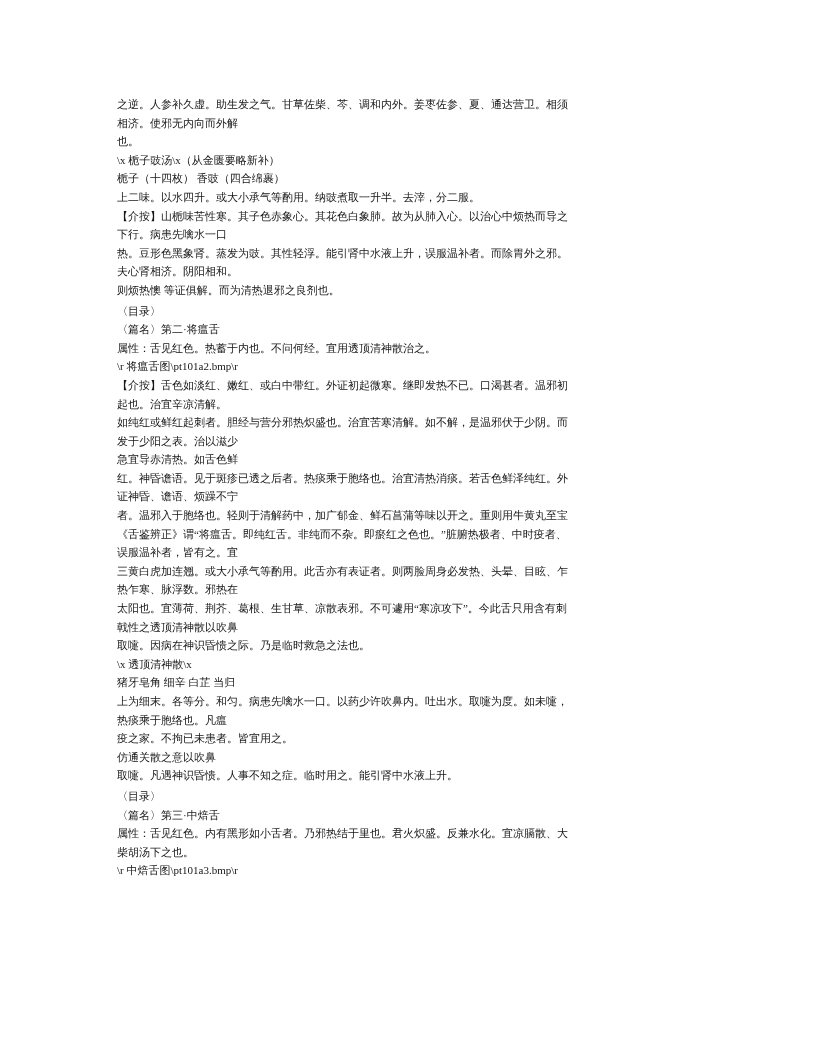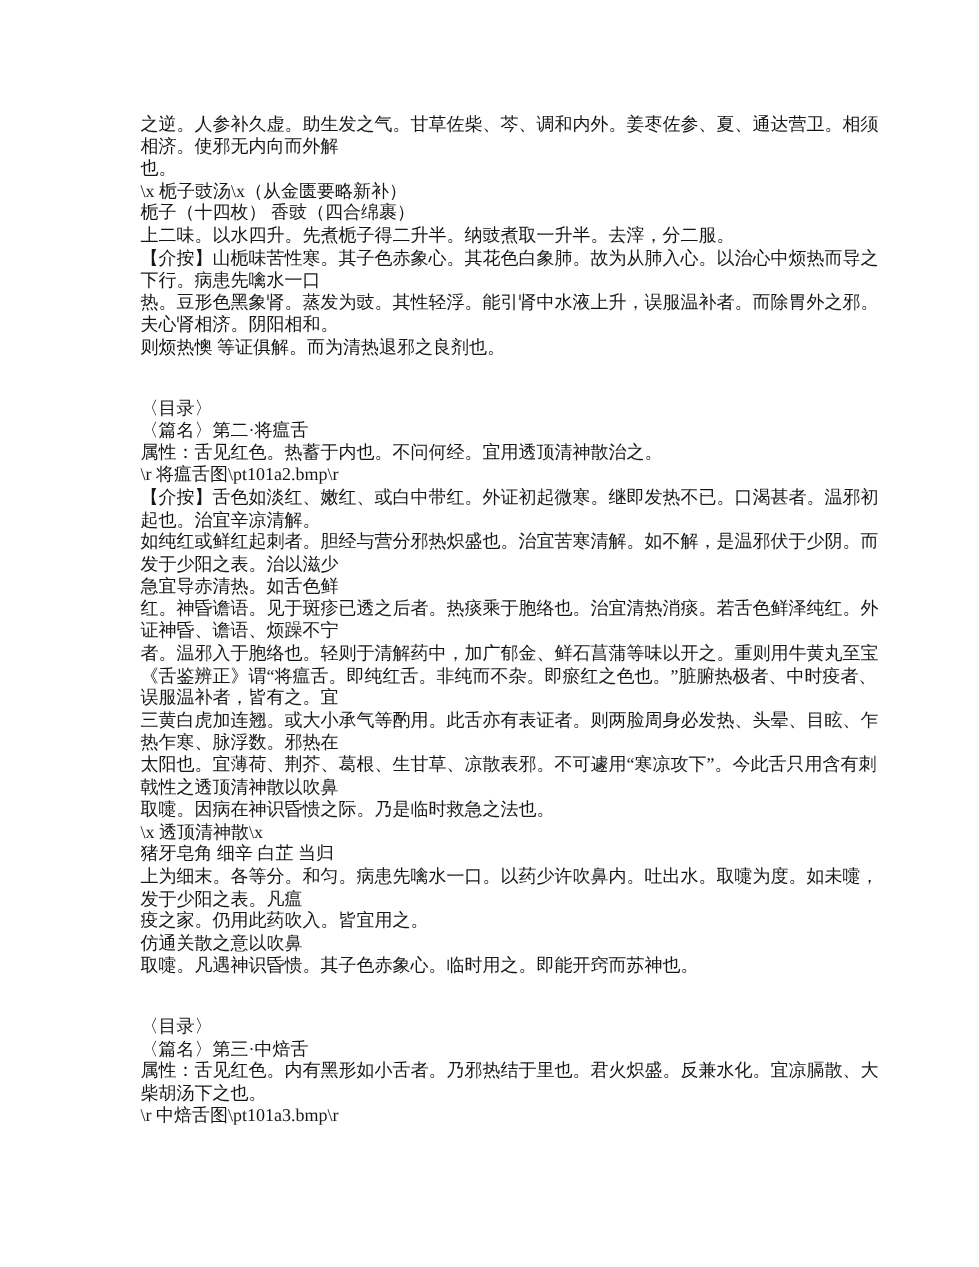--- a/index.html
+++ b/index.html
@@ -14,44 +14,44 @@
     background: #ffffff;
     overflow: hidden;
   }
   .text-block {
     position: absolute;
     left: 117px;
     top: 95px;
     width: 600px;
   }
   .para + .para {
-    margin-top: 32px;
+    margin-top: 2px;
   }
   .line {
     font-family: "Liberation Serif", "DejaVu Serif", serif;
-    font-size: 15px;
+    font-size: 11px;
     line-height: 18.6px;
     height: 18.6px;
     color: #161616;
     white-space: pre;
     letter-spacing: 0;
   }
 </style>
 </head>
 <body>
 
 <div class="page">
   <div class="text-block">
       <div class="para">
         <div class="line">之逆。人参补久虚。助生发之气。甘草佐柴、芩、调和内外。姜枣佐参、夏、通达营卫。相须</div>
         <div class="line">相济。使邪无内向而外解</div>
         <div class="line">也。</div>
         <div class="line">\x 栀子豉汤\x（从金匮要略新补）</div>
         <div class="line">栀子（十四枚） 香豉（四合绵裹）</div>
-        <div class="line">上二味。以水四升。先煮栀子得二升半。纳豉煮取一升半。去滓，分二服。</div>
+        <div class="line">上二味。以水四升。或大小承气等酌用。纳豉煮取一升半。去滓，分二服。</div>
         <div class="line">【介按】山栀味苦性寒。其子色赤象心。其花色白象肺。故为从肺入心。以治心中烦热而导之</div>
         <div class="line">下行。病患先噙水一口</div>
         <div class="line">热。豆形色黑象肾。蒸发为豉。其性轻浮。能引肾中水液上升，误服温补者。而除胃外之邪。</div>
         <div class="line">夫心肾相济。阴阳相和。</div>
         <div class="line">则烦热懊 等证俱解。而为清热退邪之良剂也。</div>
       </div>
       <div class="para">
         <div class="line">〈目录〉</div>
         <div class="line">〈篇名〉第二·将瘟舌</div>
         <div class="line">属性：舌见红色。热蓄于内也。不问何经。宜用透顶清神散治之。</div>
@@ -67,24 +67,24 @@
         <div class="line">《舌鉴辨正》谓“将瘟舌。即纯红舌。非纯而不杂。即瘀红之色也。”脏腑热极者、中时疫者、</div>
         <div class="line">误服温补者，皆有之。宜</div>
         <div class="line">三黄白虎加连翘。或大小承气等酌用。此舌亦有表证者。则两脸周身必发热、头晕、目眩、乍</div>
         <div class="line">热乍寒、脉浮数。邪热在</div>
         <div class="line">太阳也。宜薄荷、荆芥、葛根、生甘草、凉散表邪。不可遽用“寒凉攻下”。今此舌只用含有刺</div>
         <div class="line">戟性之透顶清神散以吹鼻</div>
         <div class="line">取嚏。因病在神识昏愦之际。乃是临时救急之法也。</div>
         <div class="line">\x 透顶清神散\x</div>
         <div class="line">猪牙皂角 细辛 白芷 当归</div>
         <div class="line">上为细末。各等分。和匀。病患先噙水一口。以药少许吹鼻内。吐出水。取嚏为度。如未嚏，</div>
-        <div class="line">发于少阳之表。凡瘟</div>
-        <div class="line">疫之家。仍用此药吹入。皆宜用之。</div>
+        <div class="line">热痰乘于胞络也。凡瘟</div>
+        <div class="line">疫之家。不拘已未患者。皆宜用之。</div>
         <div class="line">仿通关散之意以吹鼻</div>
-        <div class="line">取嚏。凡遇神识昏愦。其子色赤象心。临时用之。即能开窍而苏神也。</div>
+        <div class="line">取嚏。凡遇神识昏愦。人事不知之症。临时用之。能引肾中水液上升。</div>
       </div>
       <div class="para">
         <div class="line">〈目录〉</div>
         <div class="line">〈篇名〉第三·中焙舌</div>
         <div class="line">属性：舌见红色。内有黑形如小舌者。乃邪热结于里也。君火炽盛。反兼水化。宜凉膈散、大</div>
         <div class="line">柴胡汤下之也。</div>
         <div class="line">\r 中焙舌图\pt101a3.bmp\r</div>
       </div>
     </div>
 </div>

